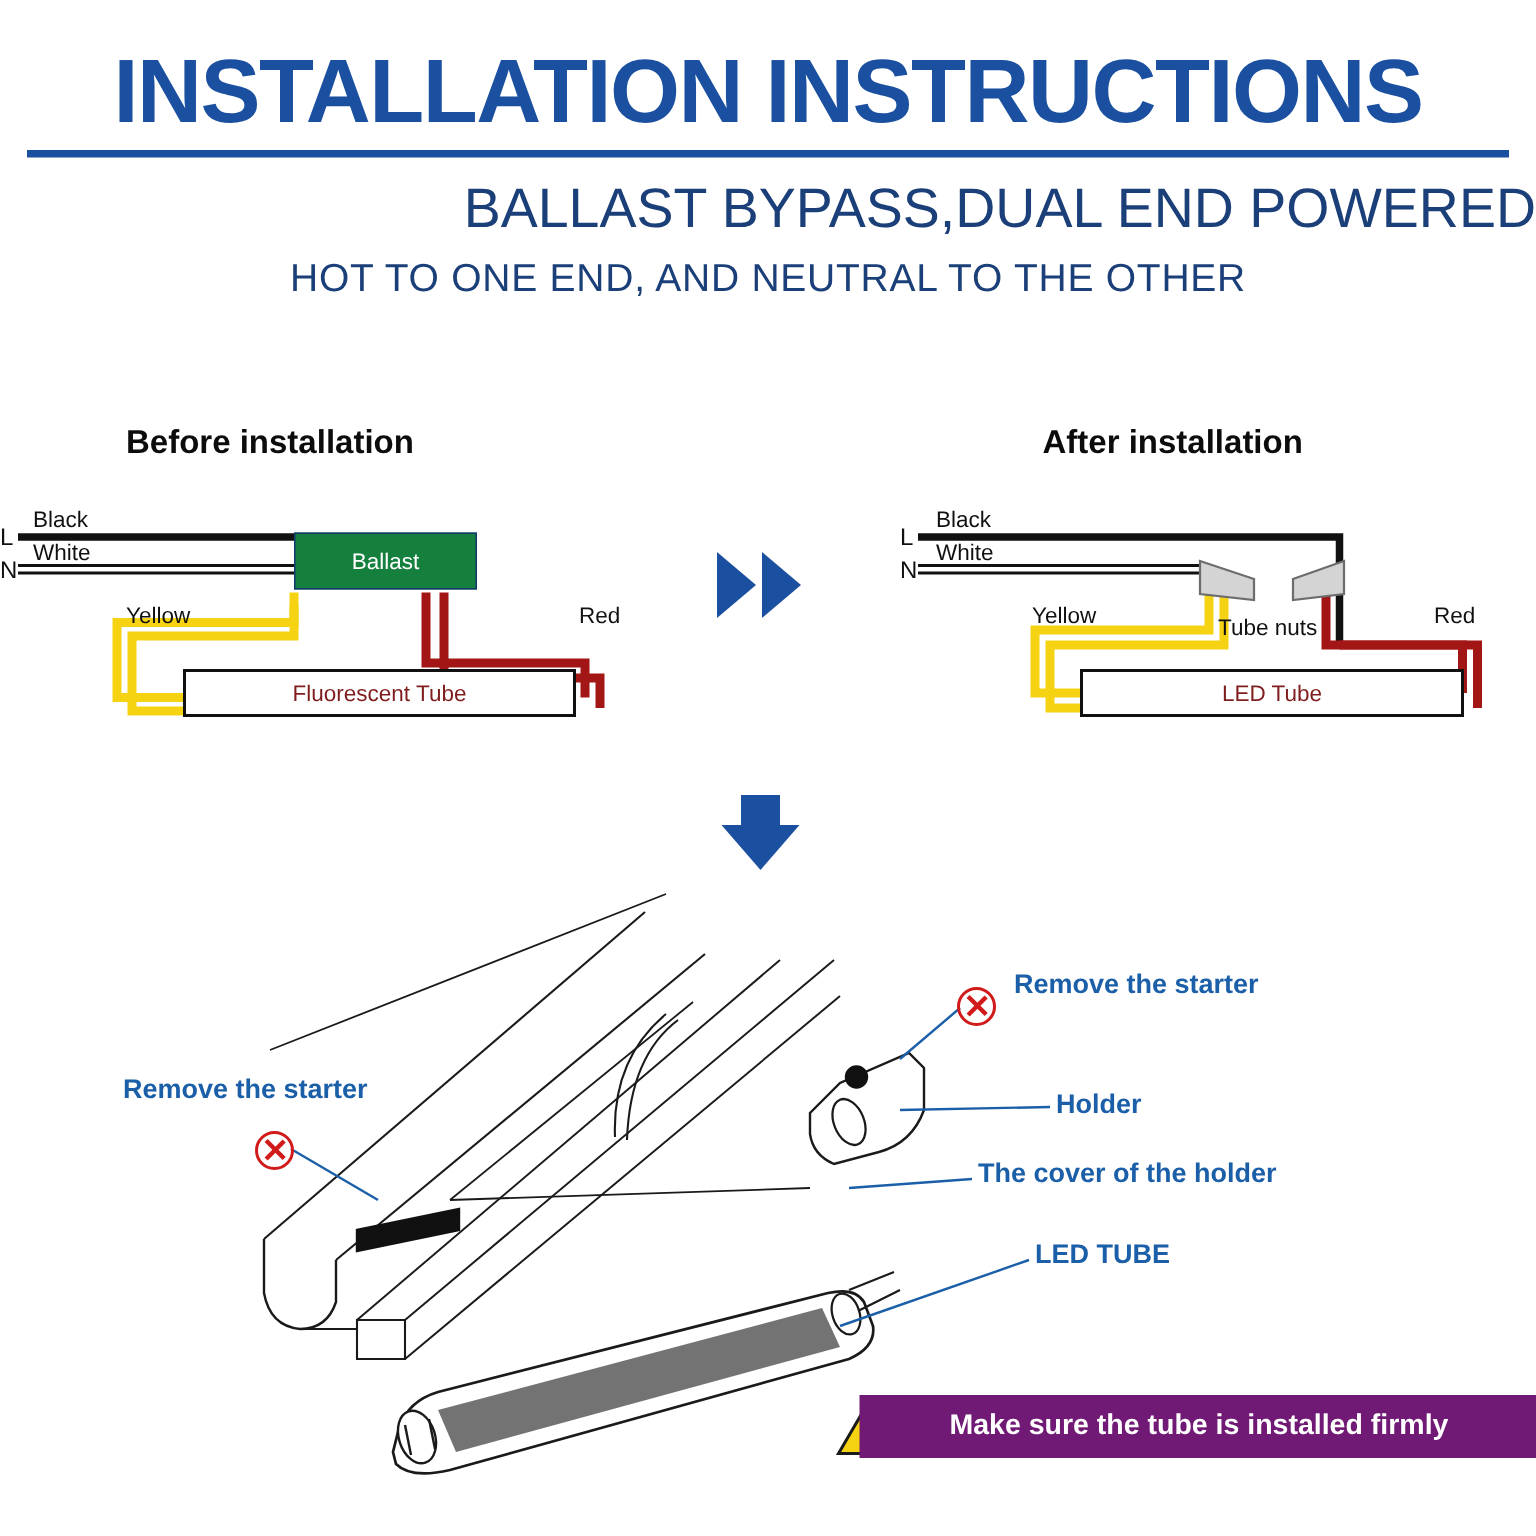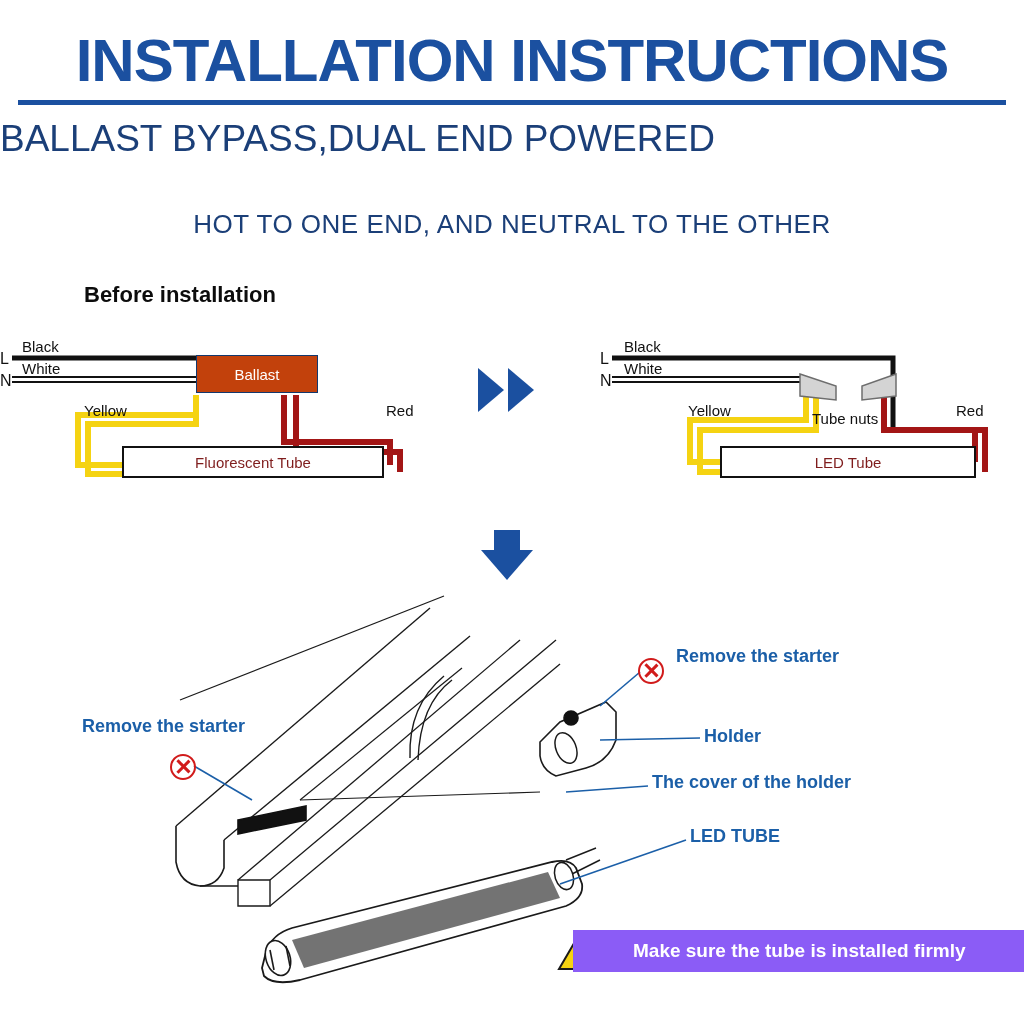--- a/index.html
+++ b/index.html
@@ -36,36 +36,35 @@
   .title-rule {
     position: absolute;
     left: 18px; top: 100px;
     width: 988px; height: 5px;
     background: #1b50a0;
   }
   .subtitle {
     position: absolute;
     left: 0; top: 118px;
     width: 1024px;
-    text-align: left;
+    text-align: right;
     font-size: 37px;
     color: #1b3f78;
     letter-spacing: 0px;
     white-space: nowrap;
   }
   .subtitle2 {
     position: absolute;
     left: 0; top: 170px;
     width: 1024px;
     text-align: center;
     font-size: 26px;
     color: #1b3f78;
     letter-spacing: 0.5px;
     white-space: nowrap;
-    margin-top: 39px;
   }
 
   
   .sec-head {
     position: absolute;
     font-weight: bold;
     font-size: 22px;
     color: #0c0c0c;
     white-space: nowrap;
   }
@@ -82,21 +81,21 @@
     box-sizing: border-box;
     display: flex;
     align-items: center;
     justify-content: center;
     font-size: 15px;
     white-space: nowrap;
   }
 
   
   .ballast {
-    background: #c2410c;
+    background: #15803d;
     color: #ffffff;
     border: 1px solid #12386e;
   }
   .tube-box {
     background: #ffffff;
     border: 2px solid #111111;
     color: #7f1d1d;
   }
 
   
@@ -143,21 +142,21 @@
     margin-left: -1.25px;
   }
   .x-mark:before { transform: rotate(45deg); }
   .x-mark:after  { transform: rotate(-45deg); }
 
   
   .warn-banner {
     position: absolute;
     left: 573px; top: 930px;
     width: 451px; height: 42px;
-    background: #8b5cf6;
+    background: #701a75;
     display: flex;
     align-items: center;
     box-sizing: border-box;
     padding-left: 60px;
   }
   .warn-banner span {
     color: #ffffff;
     font-weight: bold;
     font-size: 19px;
     white-space: nowrap;
@@ -180,20 +179,21 @@
 <body>
 
 <div class="root">
 
   <div class="title">INSTALLATION INSTRUCTIONS</div>
   <div class="title-rule"></div>
   <div class="subtitle">BALLAST BYPASS,DUAL END POWERED</div>
   <div class="subtitle2">HOT TO ONE END, AND NEUTRAL TO THE OTHER</div>
 
   <div class="sec-head" id="before-head">Before installation</div>
+  <div class="sec-head" id="after-head">After installation</div>
 
   <svg class="svg-layer" viewBox="0 0 1024 1024">
 
     <g>
 
       <path d="M12,358 L196,358" stroke="#111111" stroke-width="5" fill="none"></path>
 
       <path d="M12,382 L196,382" stroke="#111111" stroke-width="2" fill="none"></path>
       <path d="M12,377 L196,377" stroke="#111111" stroke-width="2" fill="none"></path>
 

